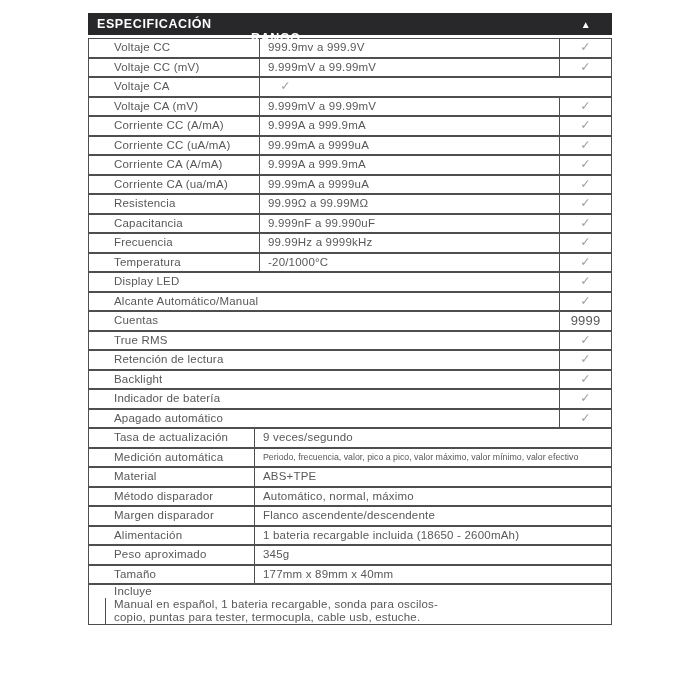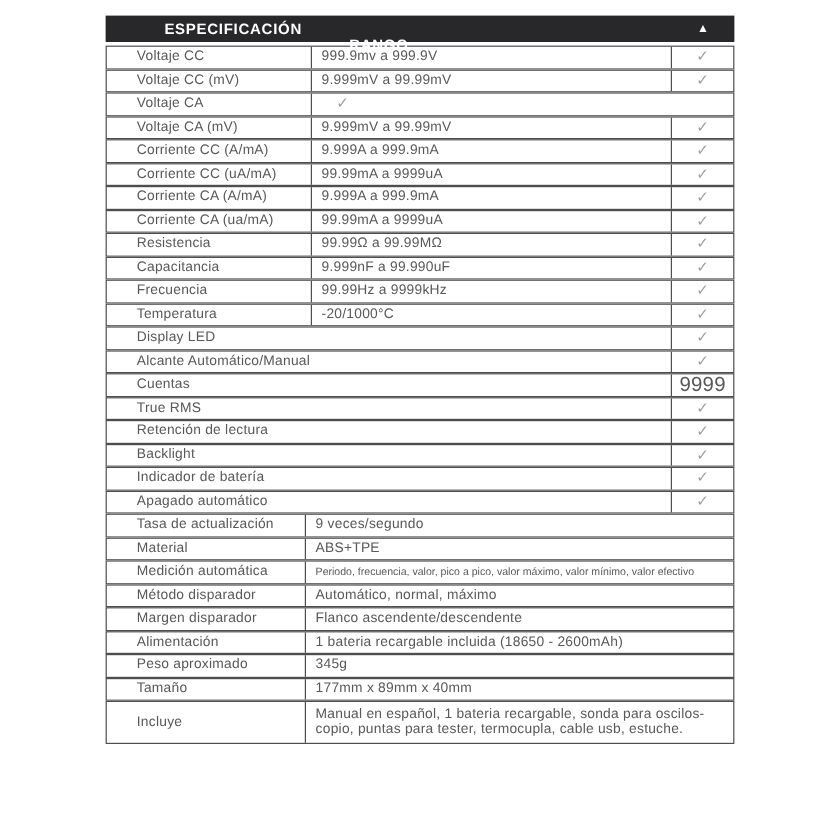--- a/index.html
+++ b/index.html
@@ -16,21 +16,20 @@
   .t-header {
     display: flex;
     align-items: center;
     height: 22px;
     background: #28282a;
     color: #ffffff;
     font-weight: bold;
     font-size: 12.5px;
     letter-spacing: 0.6px;
     margin-bottom: 3px;
-    padding-left: 40px;
   }
   .t-header .h-spec { width: 155px; padding-left: 9px; }
   .t-header .h-range { flex: 1; padding-left: 8px; margin-top: 28px; }
   .t-header .h-tri {
     width: 52px;
     text-align: center;
     font-size: 10px;
     color: #ffffff;
   }
   .t-row {
@@ -38,21 +37,21 @@
     align-items: stretch;
     border: 1px solid #4e4e50;
     background: #ffffff;
     min-height: 19.5px;
     margin-bottom: 0;
     color: #58585b;
     font-size: 11.5px;
     letter-spacing: 0.2px;
     padding-left: 16px;
   }
-  .t-row.tall { min-height: 36px; }
+  .t-row.tall { min-height: 36px; flex-direction: column; }
   .cell {
     display: flex;
     align-items: center;
     line-height: 13px;
   }
   .cell + .cell { border-left: 1px solid #4e4e50; }
   .c-label { padding-left: 9px; padding-right: 4px; }
   .c-label.w-three { width: 154px; }
   .c-label.w-span  { flex: 1; }
   .c-label.w-two   { width: 149px; }
@@ -67,21 +66,21 @@
     width: 52px;
     justify-content: center;
     text-align: center;
   }
   .c-right .check-glyph {
     color: #9b9ea0;
     font-size: 12.5px;
   }
   .c-right .count-text {
     color: #58585b;
-    font-size: 17px;
+    font-size: 13px;
   }
 </style>
 </head>
 <body>
 
 <div class="spec-table">
   <div class="t-header">
     <div class="h-spec">ESPECIFICACIÓN</div>
     <div class="h-range">RANGO</div>
     <div class="h-tri">▲</div>
@@ -216,26 +215,26 @@
         <div class="cell c-label w-span">Apagado automático</div>
         <div class="cell c-right">
           <span class="check-glyph">✓</span>
         </div>
       </div>
       <div class="t-row">
         <div class="cell c-label w-two">Tasa de actualización</div>
         <div class="cell c-value">9 veces/segundo</div>
       </div>
       <div class="t-row">
+        <div class="cell c-label w-two">Medición automática</div>
+        <div class="cell c-value small">Periodo, frecuencia, valor, pico a pico, valor máximo, valor mínimo, valor efectivo</div>
+      </div>
+      <div class="t-row">
         <div class="cell c-label w-two">Material</div>
         <div class="cell c-value">ABS+TPE</div>
-      </div>
-      <div class="t-row">
-        <div class="cell c-label w-two">Medición automática</div>
-        <div class="cell c-value small">Periodo, frecuencia, valor, pico a pico, valor máximo, valor mínimo, valor efectivo</div>
       </div>
       <div class="t-row">
         <div class="cell c-label w-two">Método disparador</div>
         <div class="cell c-value">Automático, normal, máximo</div>
       </div>
       <div class="t-row">
         <div class="cell c-label w-two">Margen disparador</div>
         <div class="cell c-value">Flanco ascendente/descendente</div>
       </div>
       <div class="t-row">

